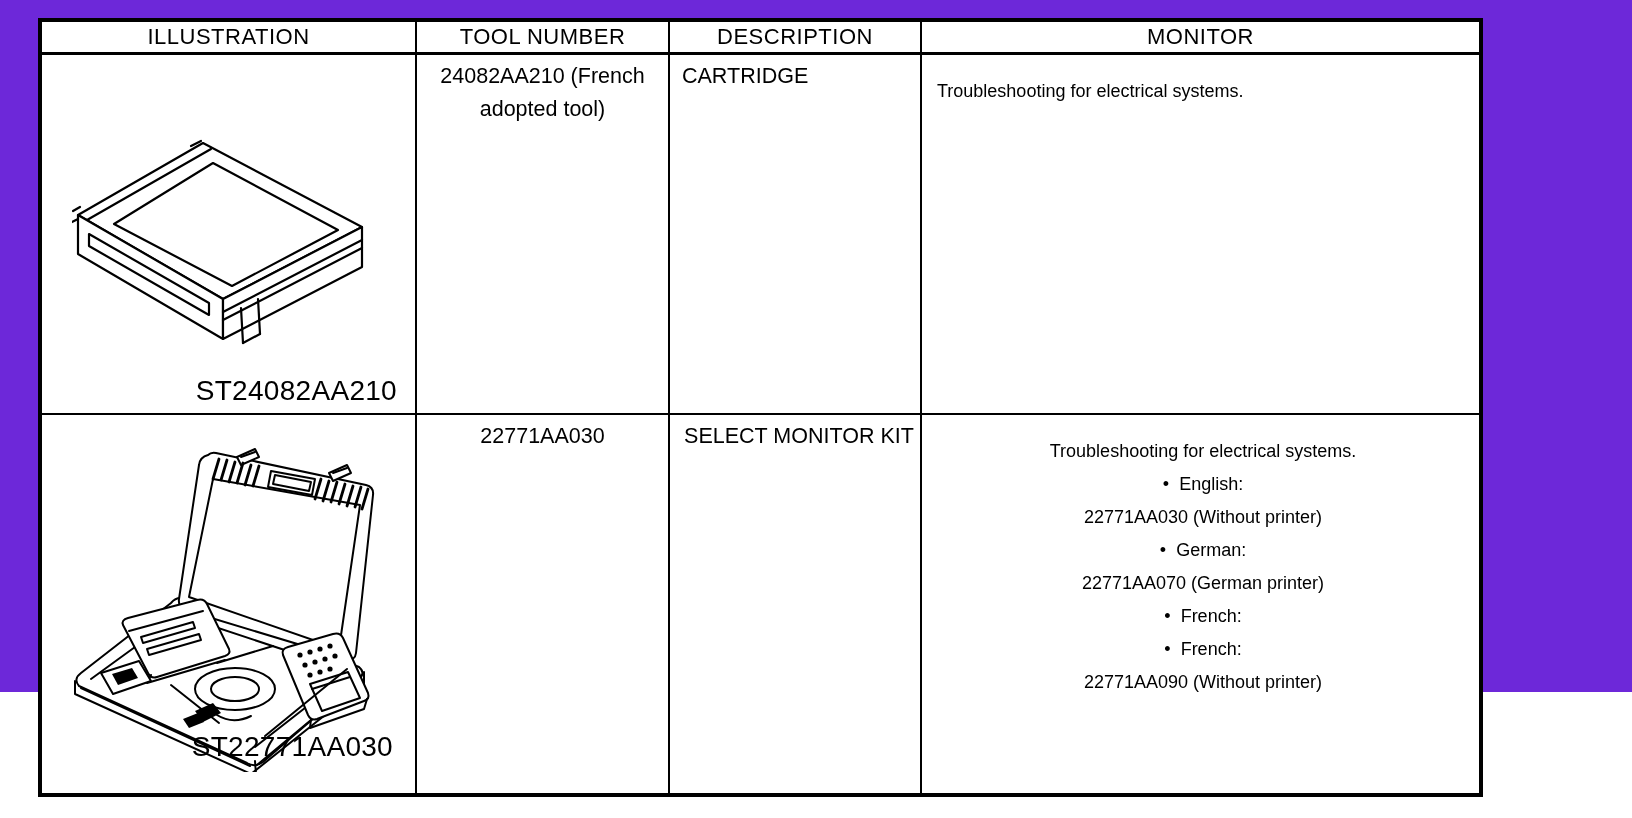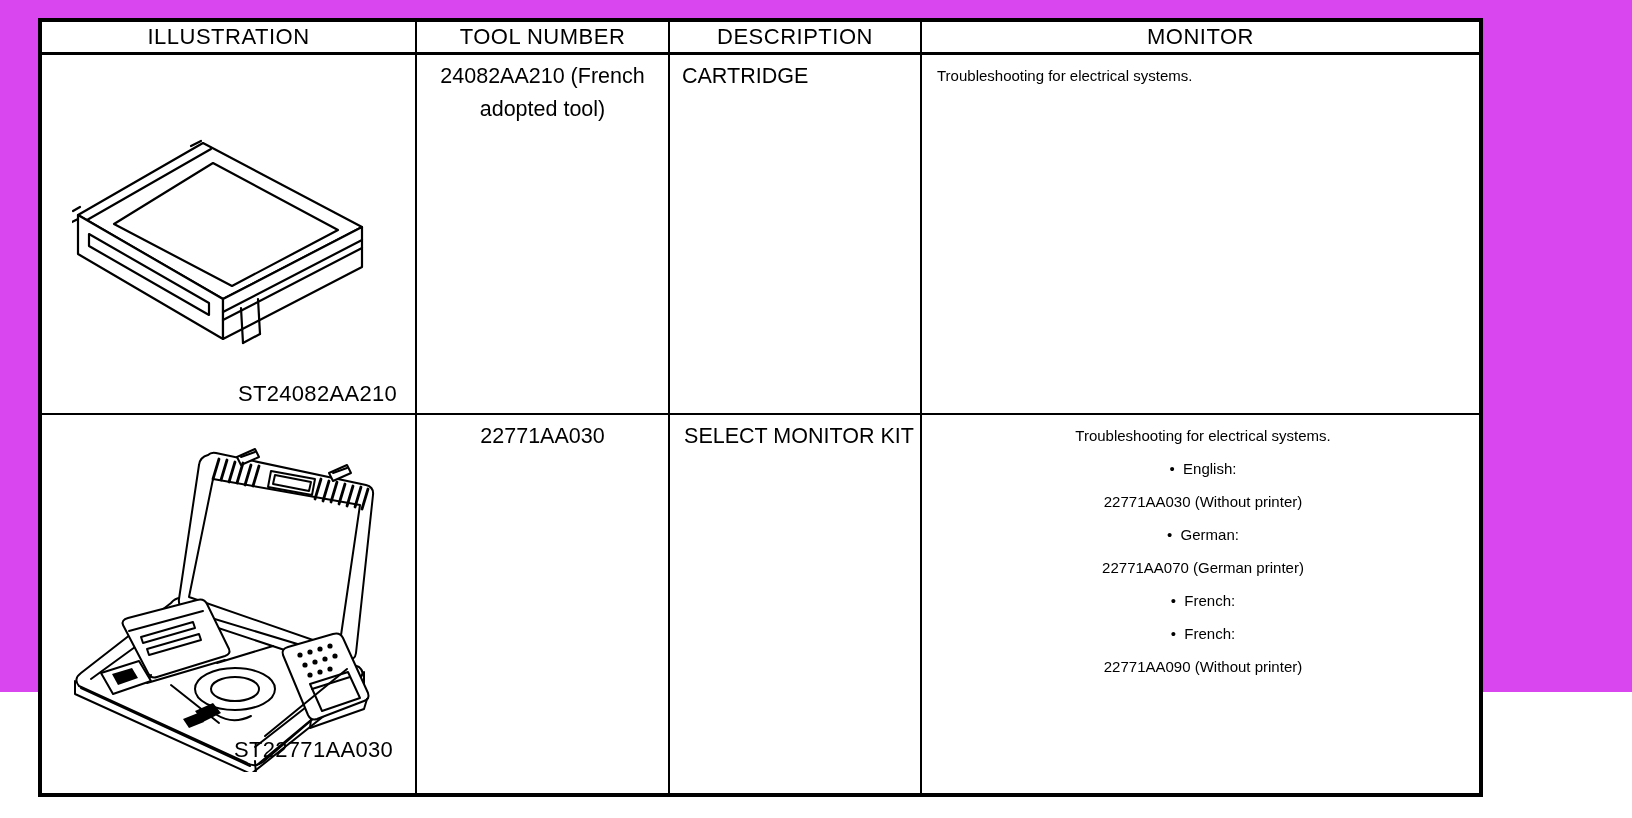--- a/index.html
+++ b/index.html
@@ -9,21 +9,21 @@
     width: 1632px;
     height: 818px;
     overflow: hidden;
     font-family: "Liberation Sans", "DejaVu Sans", sans-serif;
     color: #000;
   }
   .page {
     position: relative;
     width: 1632px;
     height: 692px;
-    background: #d946ef;
+    background: #6d28d9;
   }
   .tool-table {
     position: absolute;
     left: 38px;
     top: 18px;
     width: 1437px;
     height: 771px;
     border: 4px solid #000;
     display: grid;
     grid-template-columns: 375px 253px 252px 557px;
@@ -52,31 +52,31 @@
     font-size: 21.5px;
     line-height: 33px;
     padding: 5px 13px 0 13px;
   }
   .desc-cell {
     font-size: 21.5px;
     line-height: 32px;
     padding: 5px 4px 0 12px;
   }
   .remarks-cell {
-    font-size: 15px;
+    font-size: 18px;
     line-height: 33px;
-    padding: 4px 10px 0 15px;
+    padding: 20px 10px 0 15px;
   }
   .remark-line {
     white-space: pre-wrap;
   }
   .illus-cell { background: #fff; }
   .illus-label {
     position: absolute;
-    font-size: 22px;
+    font-size: 28px;
     letter-spacing: 0.3px;
   }
   .illus-label.r1 { right: 18px; bottom: 6px; }
   .illus-label.r2 { right: 22px; bottom: 30px; }
   svg.lineart { position: absolute; }
   svg.lineart * { vector-effect: non-scaling-stroke; }
 </style>
 </head>
 <body>
 

